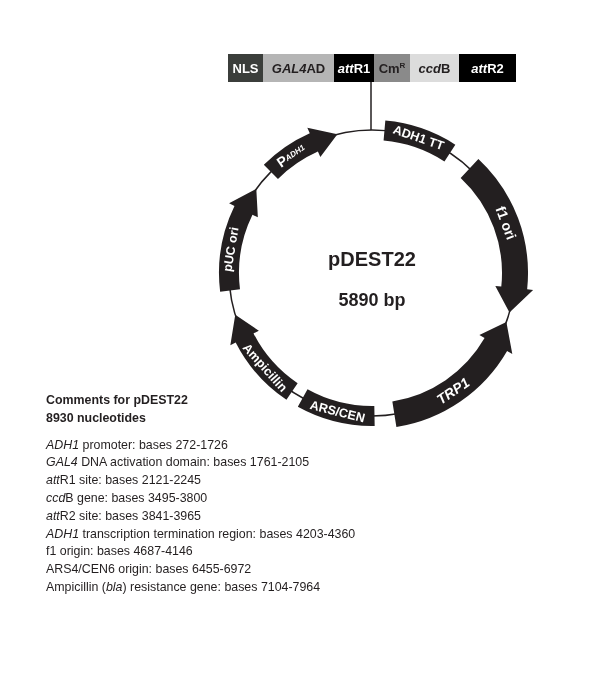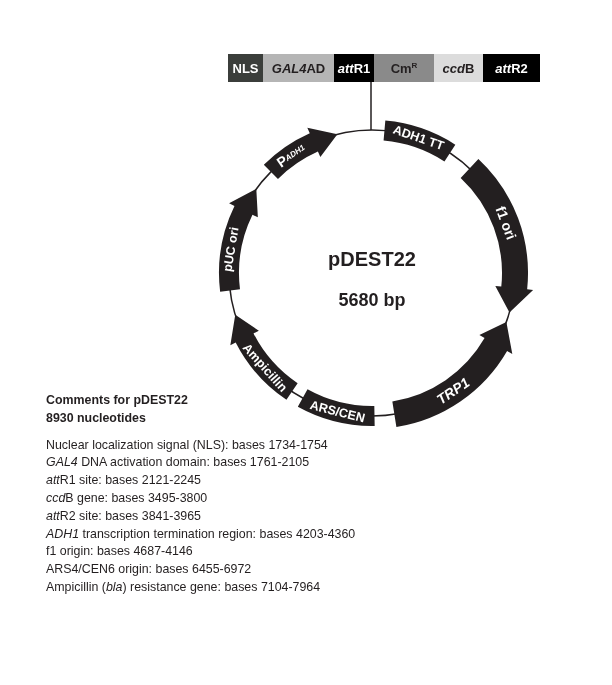--- a/index.html
+++ b/index.html
@@ -46,43 +46,43 @@
       <span>NLS</span>
     </div>
     <div class="seg" style="width: 71px; background: rgb(181, 181, 181); color: rgb(35, 31, 32);">
       <span class="it">GAL4</span>
       <span> AD</span>
     </div>
     <div class="seg" style="width: 40px; background: rgb(0, 0, 0); color: rgb(255, 255, 255);">
       <span class="it">att</span>
       <span>R1</span>
     </div>
-    <div class="seg" style="width: 60px; background: rgb(138, 138, 138); color: rgb(35, 31, 32);">
+    <div class="seg" style="width: 36px; background: rgb(138, 138, 138); color: rgb(35, 31, 32);">
       <span>Cm</span>
       <sup class="r">R</sup>
     </div>
     <div class="seg" style="width: 49px; background: rgb(220, 220, 220); color: rgb(35, 31, 32);">
       <span class="it">ccd</span>
       <span>B</span>
     </div>
     <div class="seg" style="width: 57px; background: rgb(0, 0, 0); color: rgb(255, 255, 255);">
       <span class="it">att</span>
       <span>R2</span>
     </div>
   </div>
 
 <div id="center-title">pDEST22</div>
-<div id="center-size">5680 bp</div>
+<div id="center-size">5890 bp</div>
 
 <div id="comments">
   <div class="hdr">Comments for pDEST22</div>
   <div class="hdr">8930 nucleotides</div>
   <div class="gap"></div>
   <div id="comment-lines">
-      <div><span>Nuclear localization signal (NLS):  bases 1734-1754</span></div>
+      <div><span class="it">ADH1</span><span> promoter:  bases 272-1726</span></div>
       <div><span class="it">GAL4</span><span> DNA activation domain: bases 1761-2105</span></div>
       <div><span class="it">att</span><span>R1 site: bases 2121-2245</span></div>
       <div><span class="it">ccd</span><span>B gene: bases 3495-3800</span></div>
       <div><span class="it">att</span><span>R2 site: bases 3841-3965</span></div>
       <div><span class="it">ADH1</span><span> transcription termination region:  bases 4203-4360</span></div>
       <div><span>f1  origin:  bases 4687-4146</span></div>
       <div><span>ARS4/CEN6 origin: bases 6455-6972</span></div>
       <div><span>Ampicillin (</span><span class="it">bla</span><span>) resistance gene:  bases 7104-7964</span></div>
     </div>
 </div>

